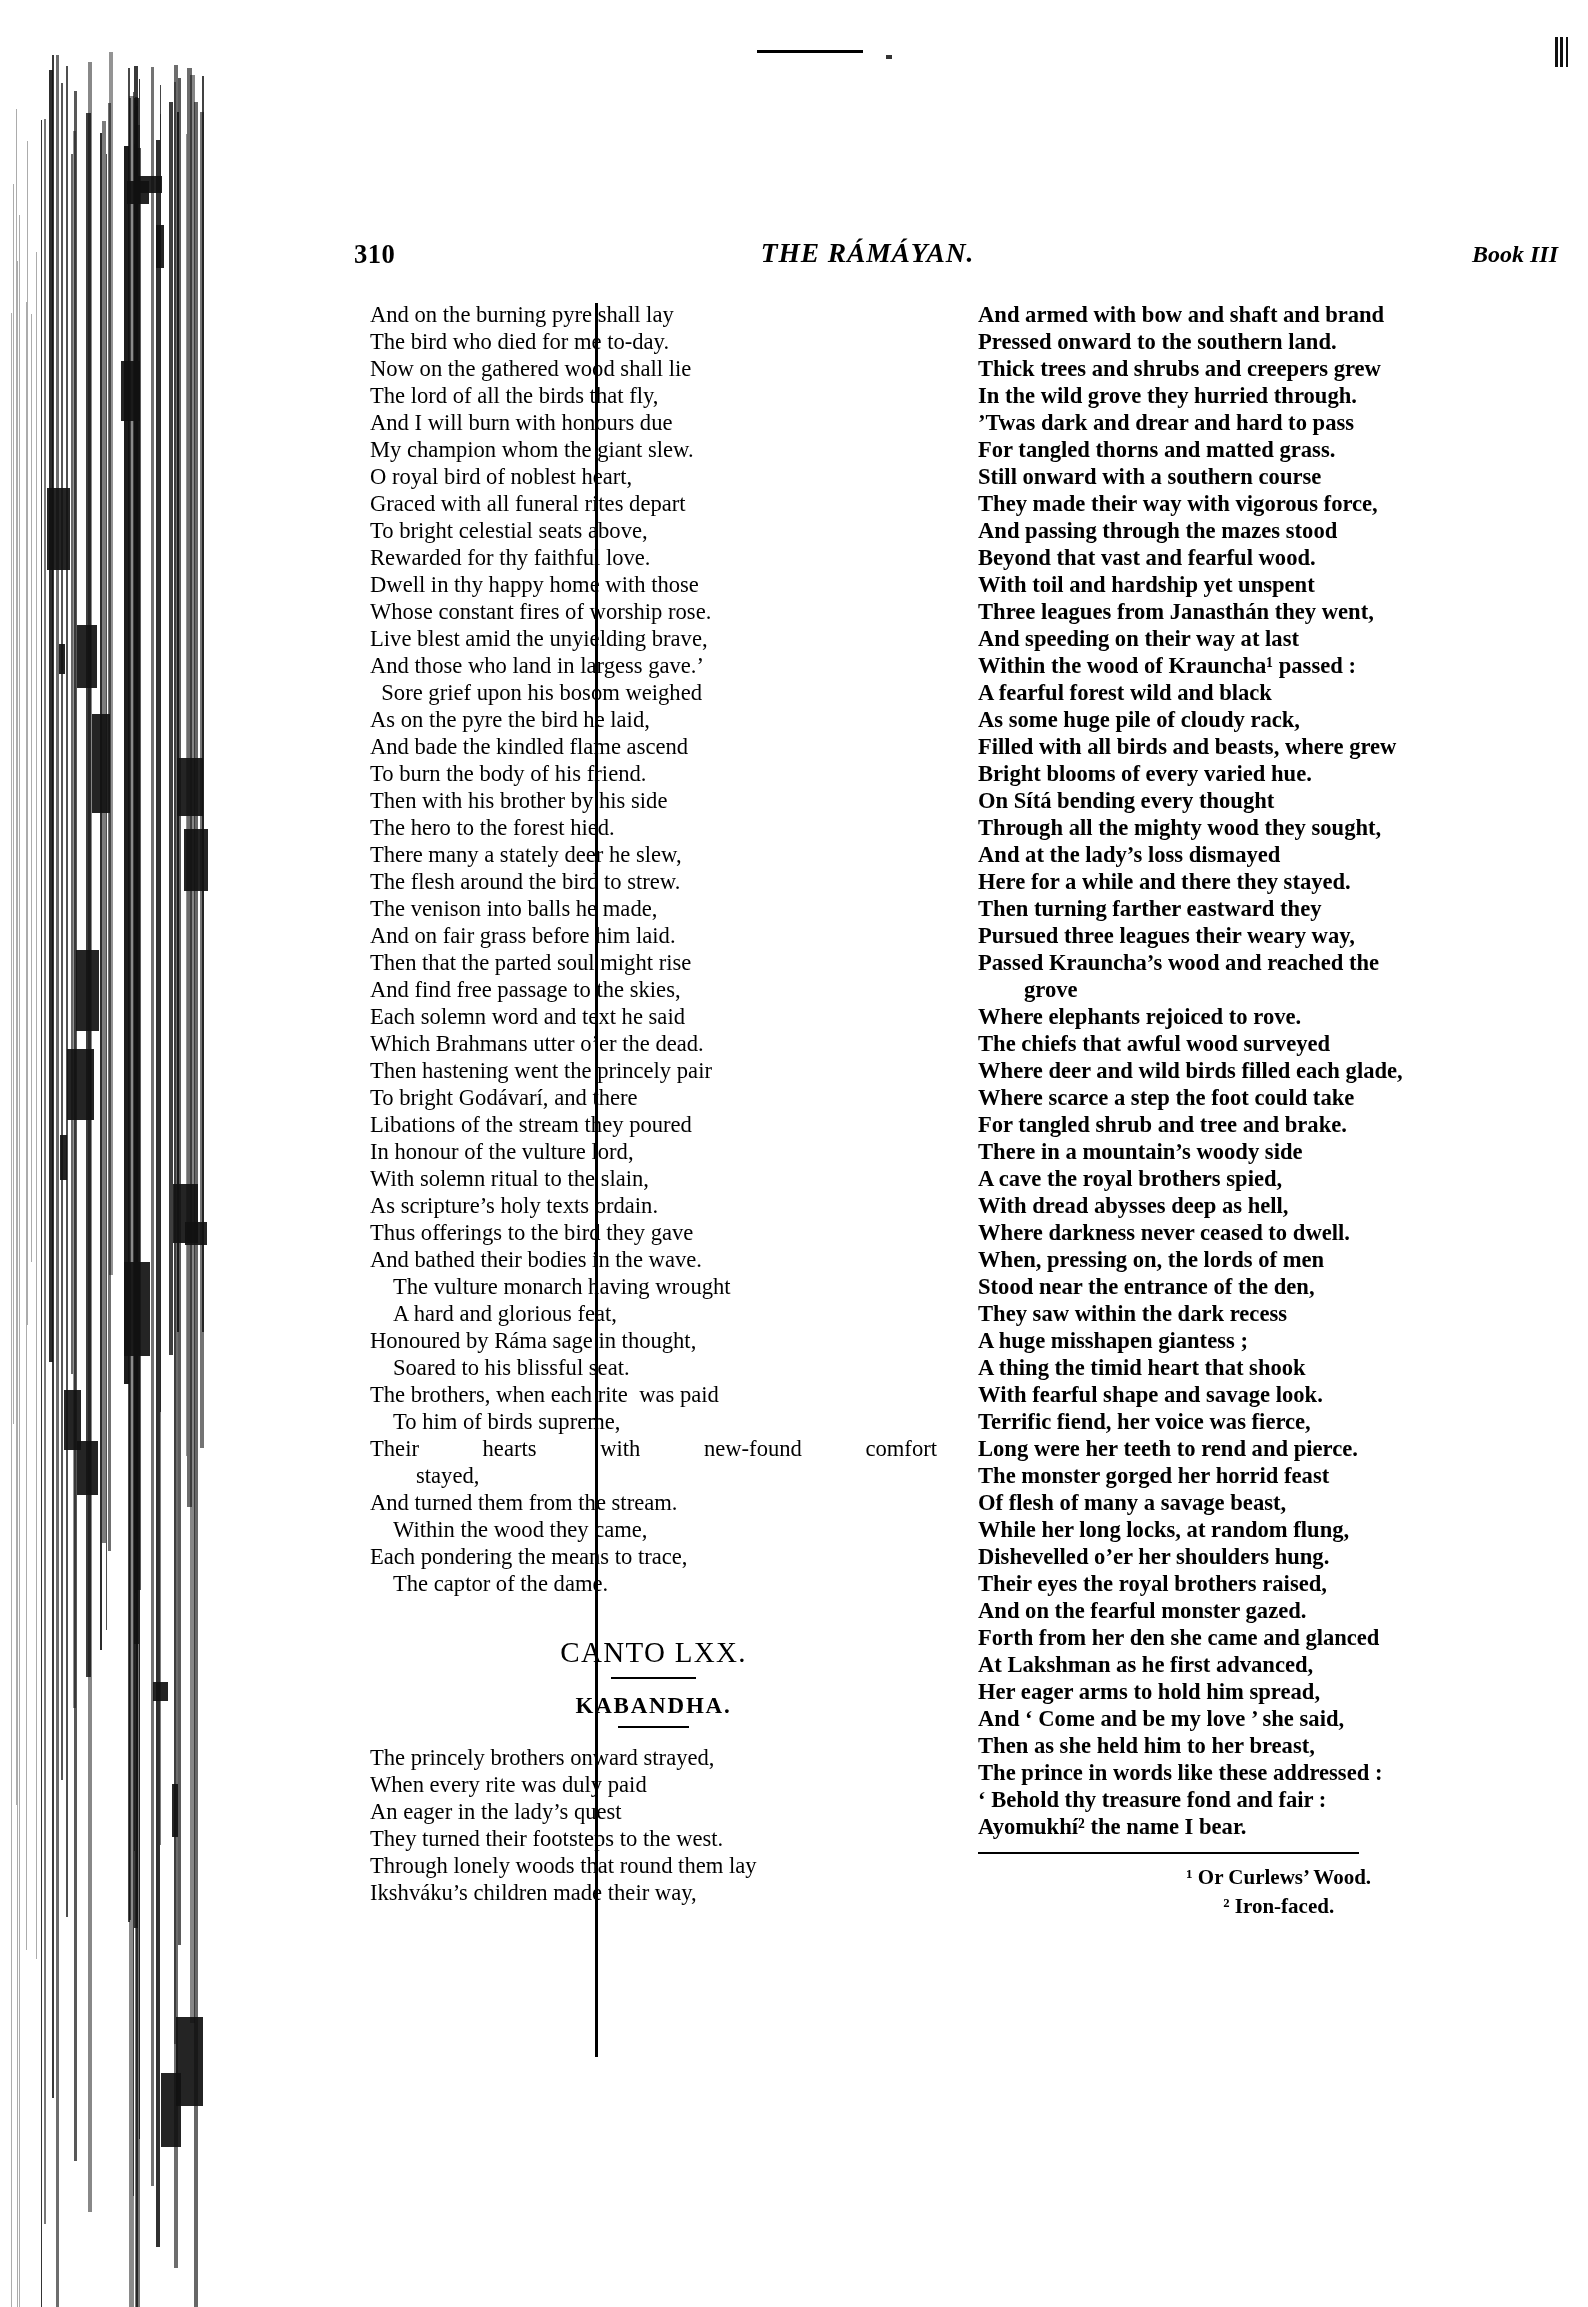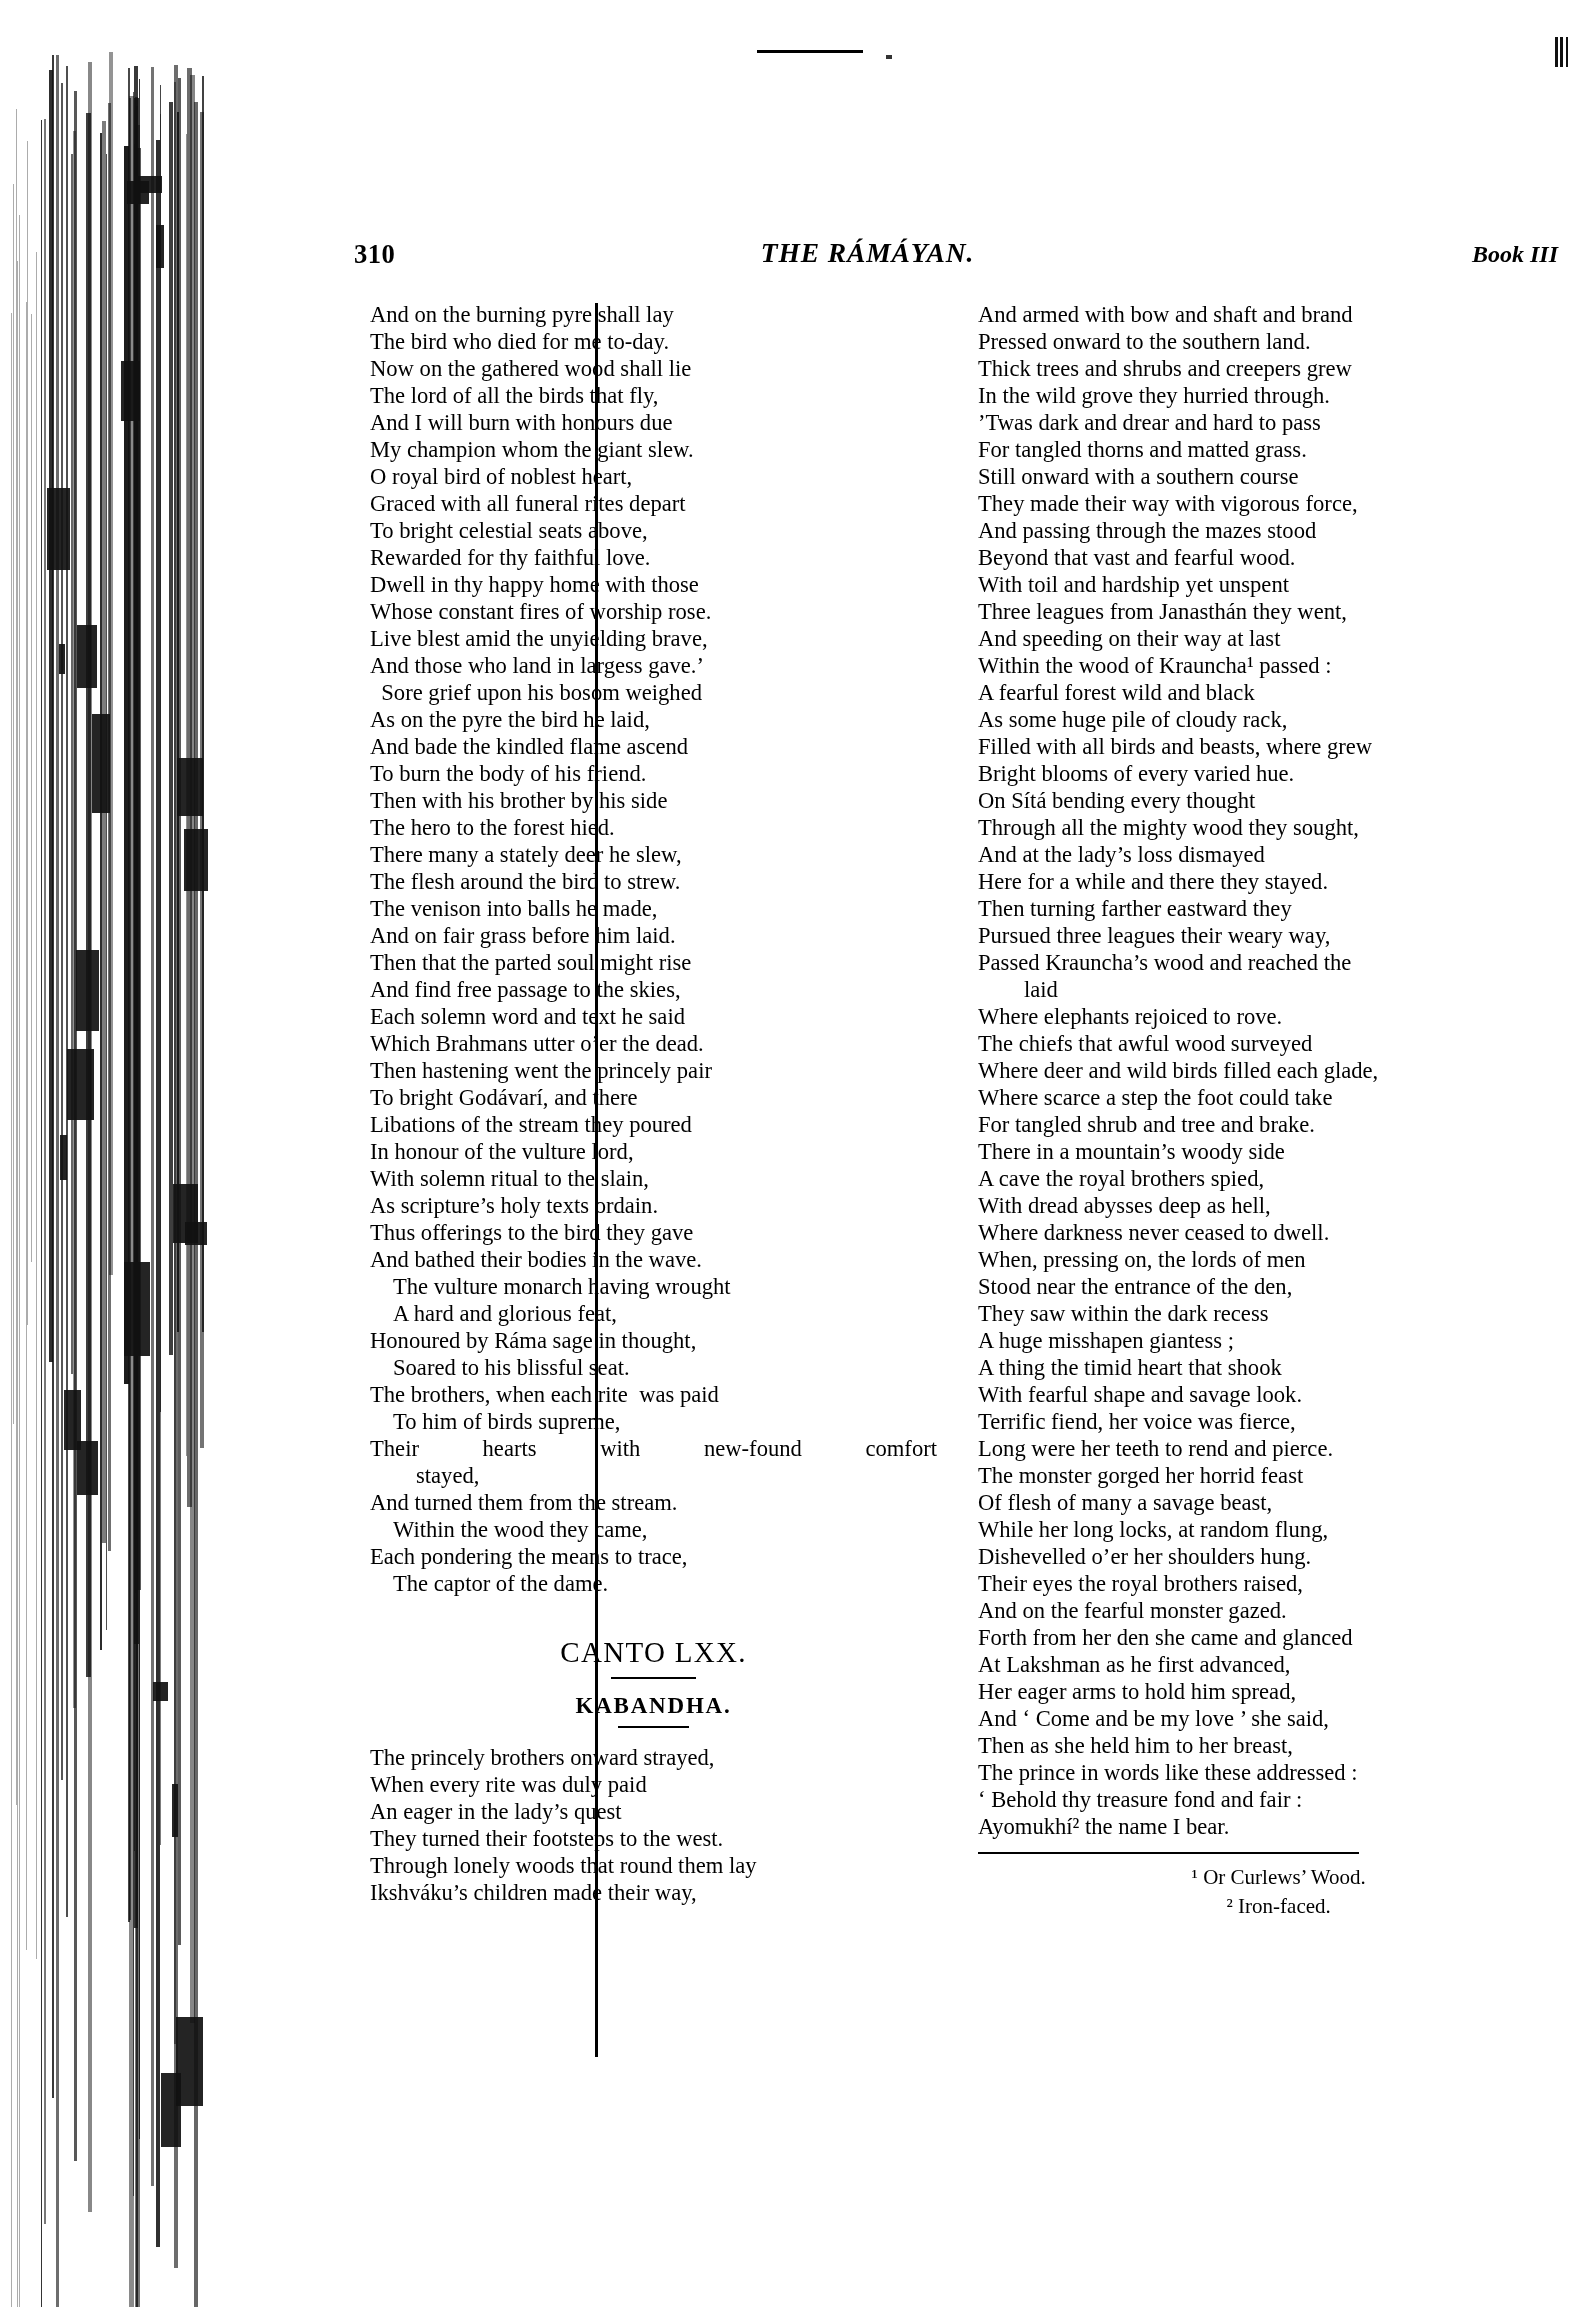--- a/index.html
+++ b/index.html
@@ -102,21 +102,21 @@
     position: absolute;
     left: 354px;
     top: 301px;
     width: 1213px;
   }
   .col {
     position: absolute;
     top: 0;
   }
   .col-left  { left: 16px;   width: 567px; }
-  .col-right { left: 624px; width: 589px; }
+  .col-right { left: 624px; width: 589px; font-weight: bold; }
 
   .col-rule {
     position: absolute;
     left: 595px;
     top: 303px;
     width: 2.7px;
     height: 1754px;
     background: #000;
   }
 
@@ -291,21 +291,21 @@
       </div>
 
       <div class="verse">
         <div id="L13"><div>The princely brothers onward strayed,</div><div>When every rite was duly paid</div><div>An eager in the lady’s quest</div><div>They turned their footsteps to the west.</div><div>Through lonely woods that round them lay</div><div>Ikshváku’s children made their way,</div></div>
       </div>
     </div>
 
     <div class="col col-right">
       <div class="verse">
         <div id="R1"><div>And armed with bow and shaft and brand</div><div>Pressed onward to the southern land.</div><div>Thick trees and shrubs and creepers grew</div><div>In the wild grove they hurried through.</div><div>’Twas dark and drear and hard to pass</div><div>For tangled thorns and matted grass.</div><div>Still onward with a southern course</div><div>They made their way with vigorous force,</div><div>And passing through the mazes stood</div><div>Beyond that vast and fearful wood.</div><div>With toil and hardship yet unspent</div><div>Three leagues from Janasthán they went,</div><div>And speeding on their way at last</div><div>Within the wood of Krauncha¹ passed :</div><div>A fearful forest wild and black</div><div>As some huge pile of cloudy rack,</div><div>Filled with all birds and beasts, where grew</div><div>Bright blooms of every varied hue.</div><div>On Sítá bending every thought</div><div>Through all the mighty wood they sought,</div><div>And at the lady’s loss dismayed</div><div>Here for a while and there they stayed.</div><div>Then turning farther eastward they</div><div>Pursued three leagues their weary way,</div><div>Passed Krauncha’s wood and reached the</div></div>
-        <div class="ind2" id="R2"><div>laid</div></div>
+        <div class="ind2" id="R2"><div>grove</div></div>
         <div id="R3"><div>Where elephants rejoiced to rove.</div><div>The chiefs that awful wood surveyed</div><div>Where deer and wild birds filled each glade,</div><div>Where scarce a step the foot could take</div><div>For tangled shrub and tree and brake.</div><div>There in a mountain’s woody side</div><div>A cave the royal brothers spied,</div><div>With dread abysses deep as hell,</div><div>Where darkness never ceased to dwell.</div><div>When, pressing on, the lords of men</div><div>Stood near the entrance of the den,</div><div>They saw within the dark recess</div><div>A huge misshapen giantess ;</div><div>A thing the timid heart that shook</div><div>With fearful shape and savage look.</div><div>Terrific fiend, her voice was fierce,</div><div>Long were her teeth to rend and pierce.</div><div>The monster gorged her horrid feast</div><div>Of flesh of many a savage beast,</div><div>While her long locks, at random flung,</div><div>Dishevelled o’er her shoulders hung.</div><div>Their eyes the royal brothers raised,</div><div>And on the fearful monster gazed.</div><div>Forth from her den she came and glanced</div><div>At Lakshman as he first advanced,</div><div>Her eager arms to hold him spread,</div><div>And ‘ Come and be my love ’ she said,</div><div>Then as she held him to her breast,</div><div>The prince in words like these addressed :</div><div>‘ Behold thy treasure fond and fair :</div><div>Ayomukhí² the name I bear.</div></div>
       </div>
 
       <div class="footnote-rule"></div>
       <div class="footnotes">
         <div class="fn" id="F1">¹ Or Curlews’ Wood.</div>
         <div class="fn" id="F2">² Iron-faced.</div>
       </div>
     </div>
 

